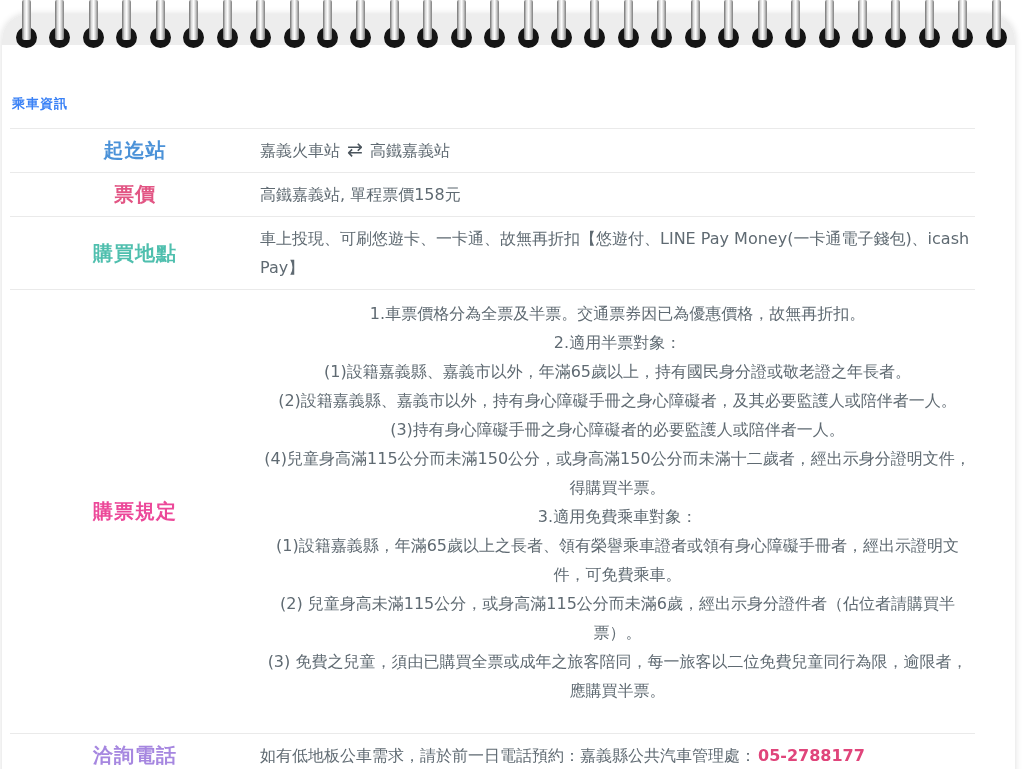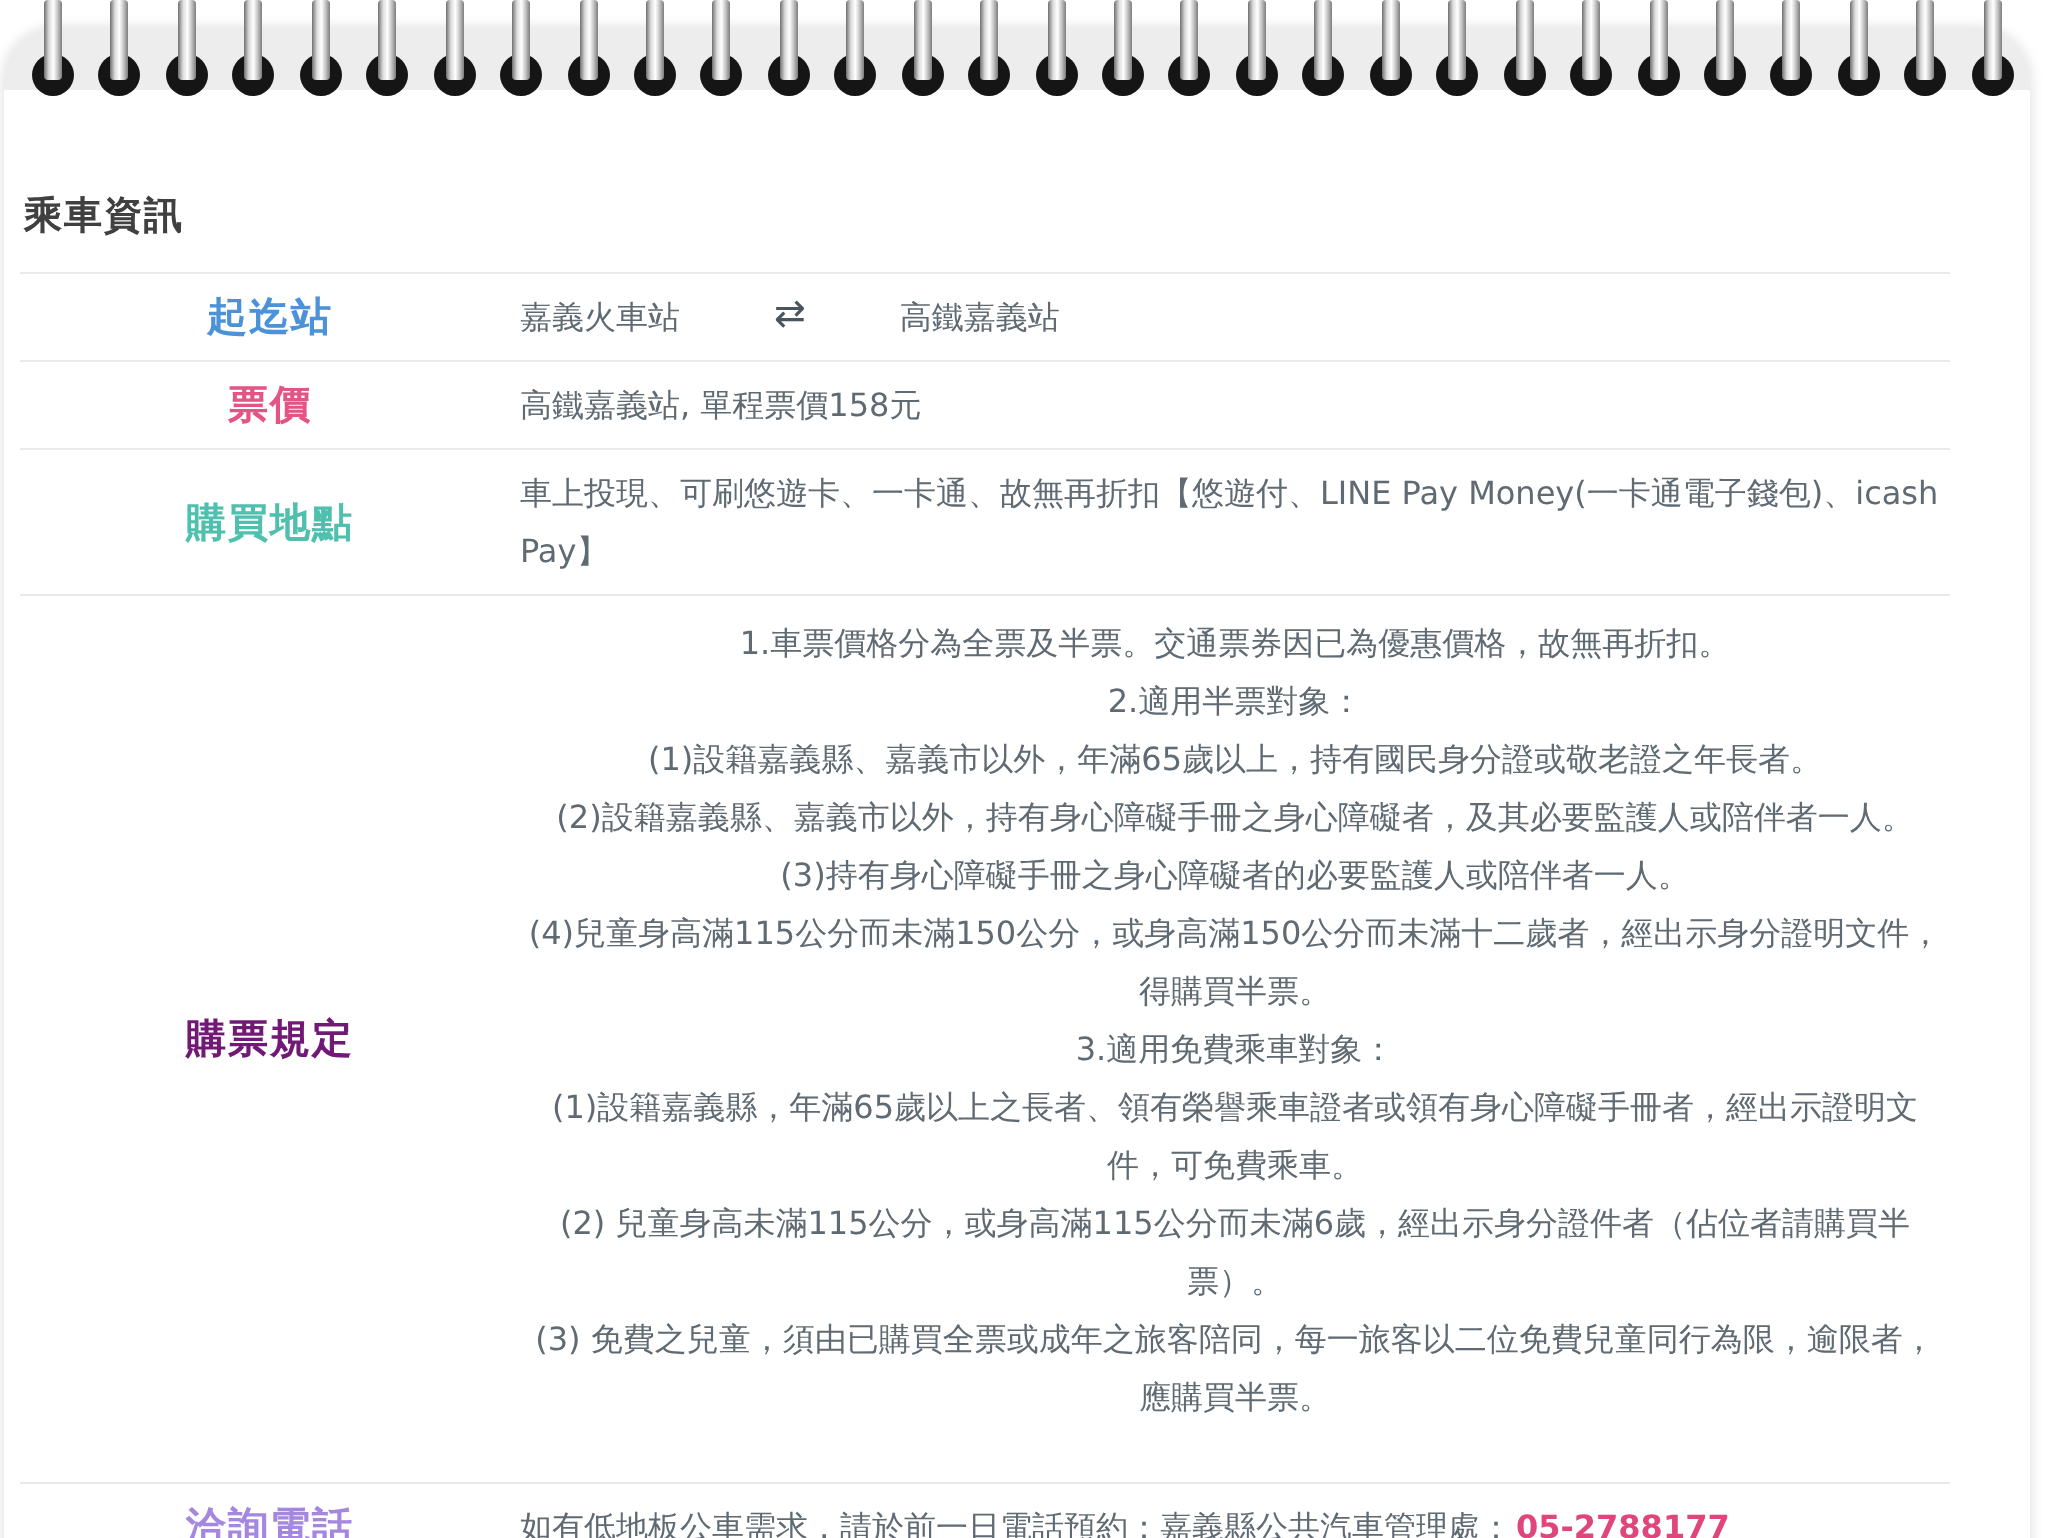--- a/index.html
+++ b/index.html
@@ -14,30 +14,30 @@
   .rings { position:absolute; top:0; left:0; width:1024px; height:50px;
     display:flex; justify-content:space-between; padding:0 16px; z-index:5; }
   .ring { position:relative; width:22px; height:50px; }
   .ring-bulb { position:absolute; left:0; bottom:2px; width:21px; height:21px;
     background:#151515; border-radius:50%; }
   .ring-stem { position:absolute; top:0; left:6px; width:9px; height:40px;
     border-radius:2px;
     background:linear-gradient(90deg,#6f6f6f 0%,#dcdcdc 28%,#ffffff 52%,#cfcfcf 72%,#7d7d7d 100%); }
 
   .content { position:relative; padding:36px 40px 0 8px; }
-  .page-title { font-size:19px; font-weight:bold; color:#404040;
+  .page-title { font-size:13px; font-weight:bold; color:#3b82f6;
     padding:14px 0 15px 2px; letter-spacing:1px; }
 
   .info-table { width:100%; }
   .row { display:flex; border-top:1px solid #eaeaea; }
   .row:last-child { border-bottom:1px solid #eaeaea; }
   .row-label { width:250px; flex:0 0 250px; display:flex; align-items:center;
     justify-content:center; font-size:20px; font-weight:bold; letter-spacing:1px; }
   .row-content { flex:1; color:#5f6a72; font-size:16px; line-height:29px;
-    padding:7px 0; display:flex; align-items:center; flex-wrap:wrap;gap:40px; }
+    padding:7px 0; display:flex; align-items:center; flex-wrap:wrap; }
   .row-content.block { display:block; }
   .pre-line { white-space:pre-line; }
   .rules-cell { padding:9px 0 28px;text-align:center; }
   .swap-arrow { font-size:19px; margin:0 7px; color:#4a545c; position:relative; top:-1px; }
   .phone { font-weight:bold; margin-left:2px; }
 </style>
 </head>
 <body>
 
 <div class="page">
@@ -61,21 +61,21 @@
         <div class="row-label" style="color: rgb(226, 85, 132);">票價</div>
         <div class="row-content">高鐵嘉義站, 單程票價158元</div>
       </div>
 
       <div class="row">
         <div class="row-label" style="color: rgb(79, 191, 174);">購買地點</div>
         <div class="row-content block">車上投現、可刷悠遊卡、一卡通、故無再折扣【悠遊付、LINE Pay Money(一卡通電子錢包)、icash Pay】</div>
       </div>
 
       <div class="row">
-        <div class="row-label" style="color: #701a75;">購票規定</div>
+        <div class="row-label" style="color: #ec4899;">購票規定</div>
         <div class="row-content block pre-line rules-cell">1.車票價格分為全票及半票。交通票券因已為優惠價格，故無再折扣。
 2.適用半票對象：
 (1)設籍嘉義縣、嘉義市以外，年滿65歲以上，持有國民身分證或敬老證之年長者。
 (2)設籍嘉義縣、嘉義市以外，持有身心障礙手冊之身心障礙者，及其必要監護人或陪伴者一人。
 (3)持有身心障礙手冊之身心障礙者的必要監護人或陪伴者一人。
 (4)兒童身高滿115公分而未滿150公分，或身高滿150公分而未滿十二歲者，經出示身分證明文件，得購買半票。
 3.適用免費乘車對象：
 (1)設籍嘉義縣，年滿65歲以上之長者、領有榮譽乘車證者或領有身心障礙手冊者，經出示證明文件，可免費乘車。
 (2) 兒童身高未滿115公分，或身高滿115公分而未滿6歲，經出示身分證件者（佔位者請購買半票）。
 (3) 免費之兒童，須由已購買全票或成年之旅客陪同，每一旅客以二位免費兒童同行為限，逾限者，應購買半票。</div>

